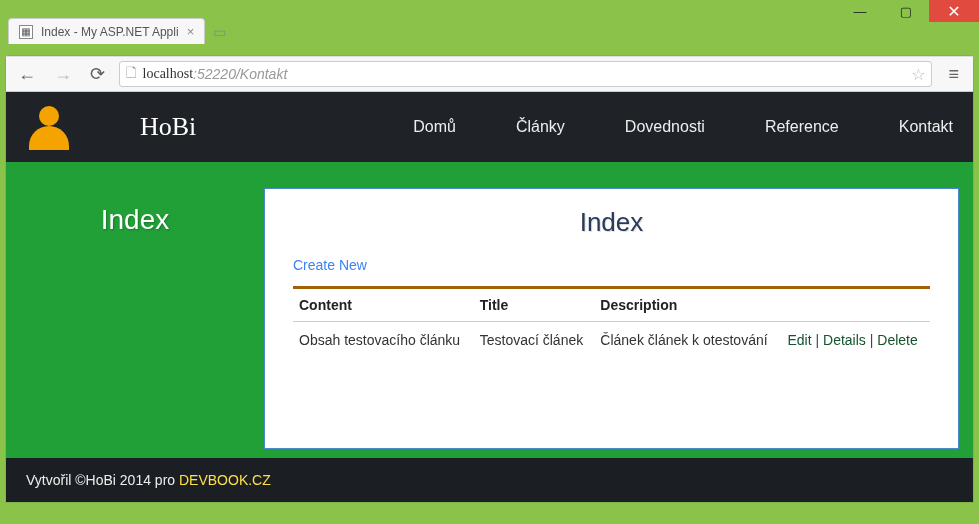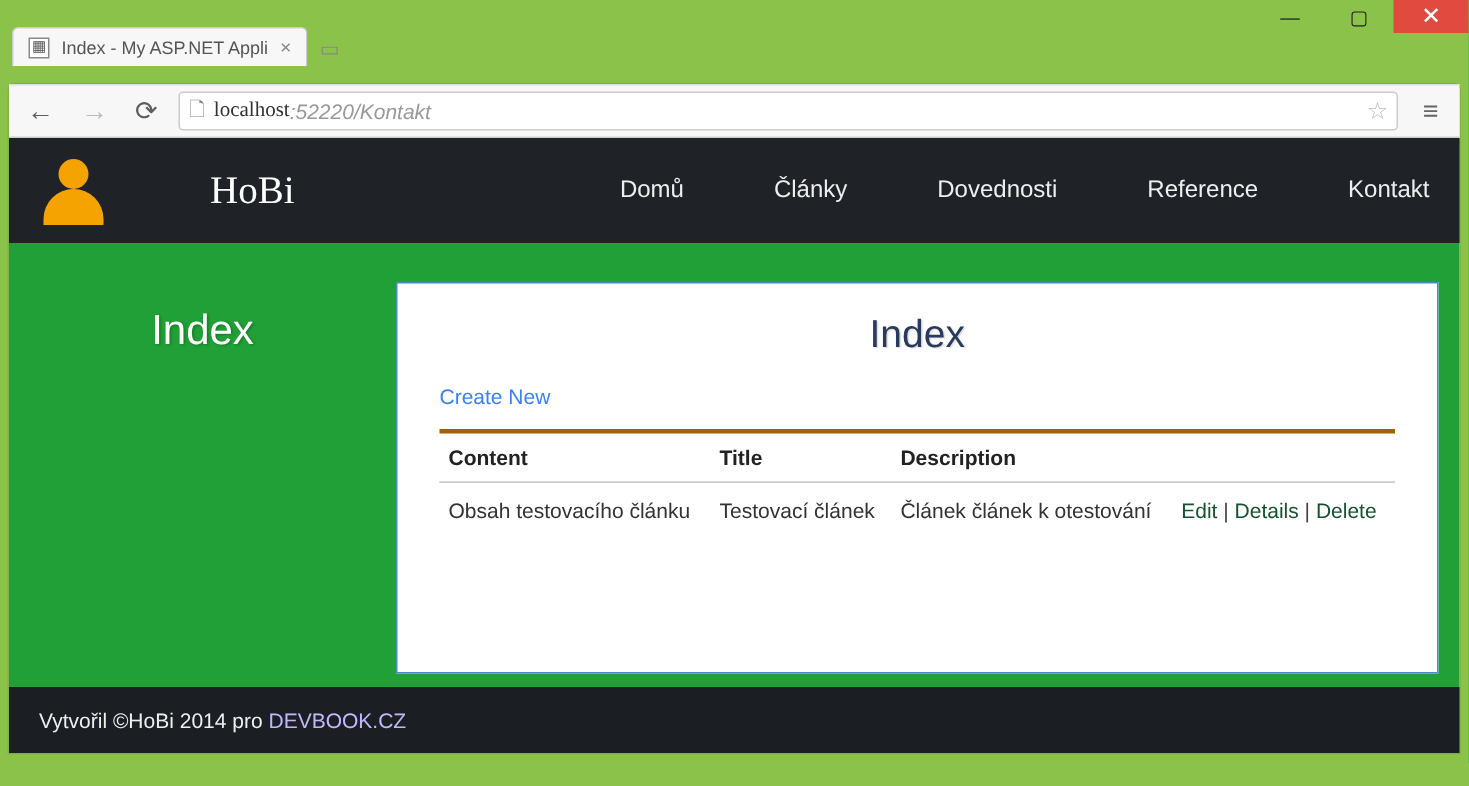--- a/index.html
+++ b/index.html
@@ -197,21 +197,21 @@
 }
 td { padding: 10px 6px; vertical-align: top; margin-left: 40px; }
 .actions a { color: #14532d; text-decoration: none; cursor: pointer; }
 .actions .sep { color: #444; }
 .footer {
   background: #1b1e22;
   color: #eee;
   padding: 14px 20px;
   font-size: 14px;
 }
-.footer .devbook { color: #c4b5fd; cursor: pointer; text-align: center; }
+.footer .devbook { color: #fde047; cursor: pointer; text-align: center; }
 </style>
 </head>
 <body>
 
 <div class="window-frame">
   <div class="titlebar">
     <div class="win-controls">
       <div class="win-btn min">—</div>
       <div class="win-btn max">▢</div>
       <div class="win-btn close">✕</div>

